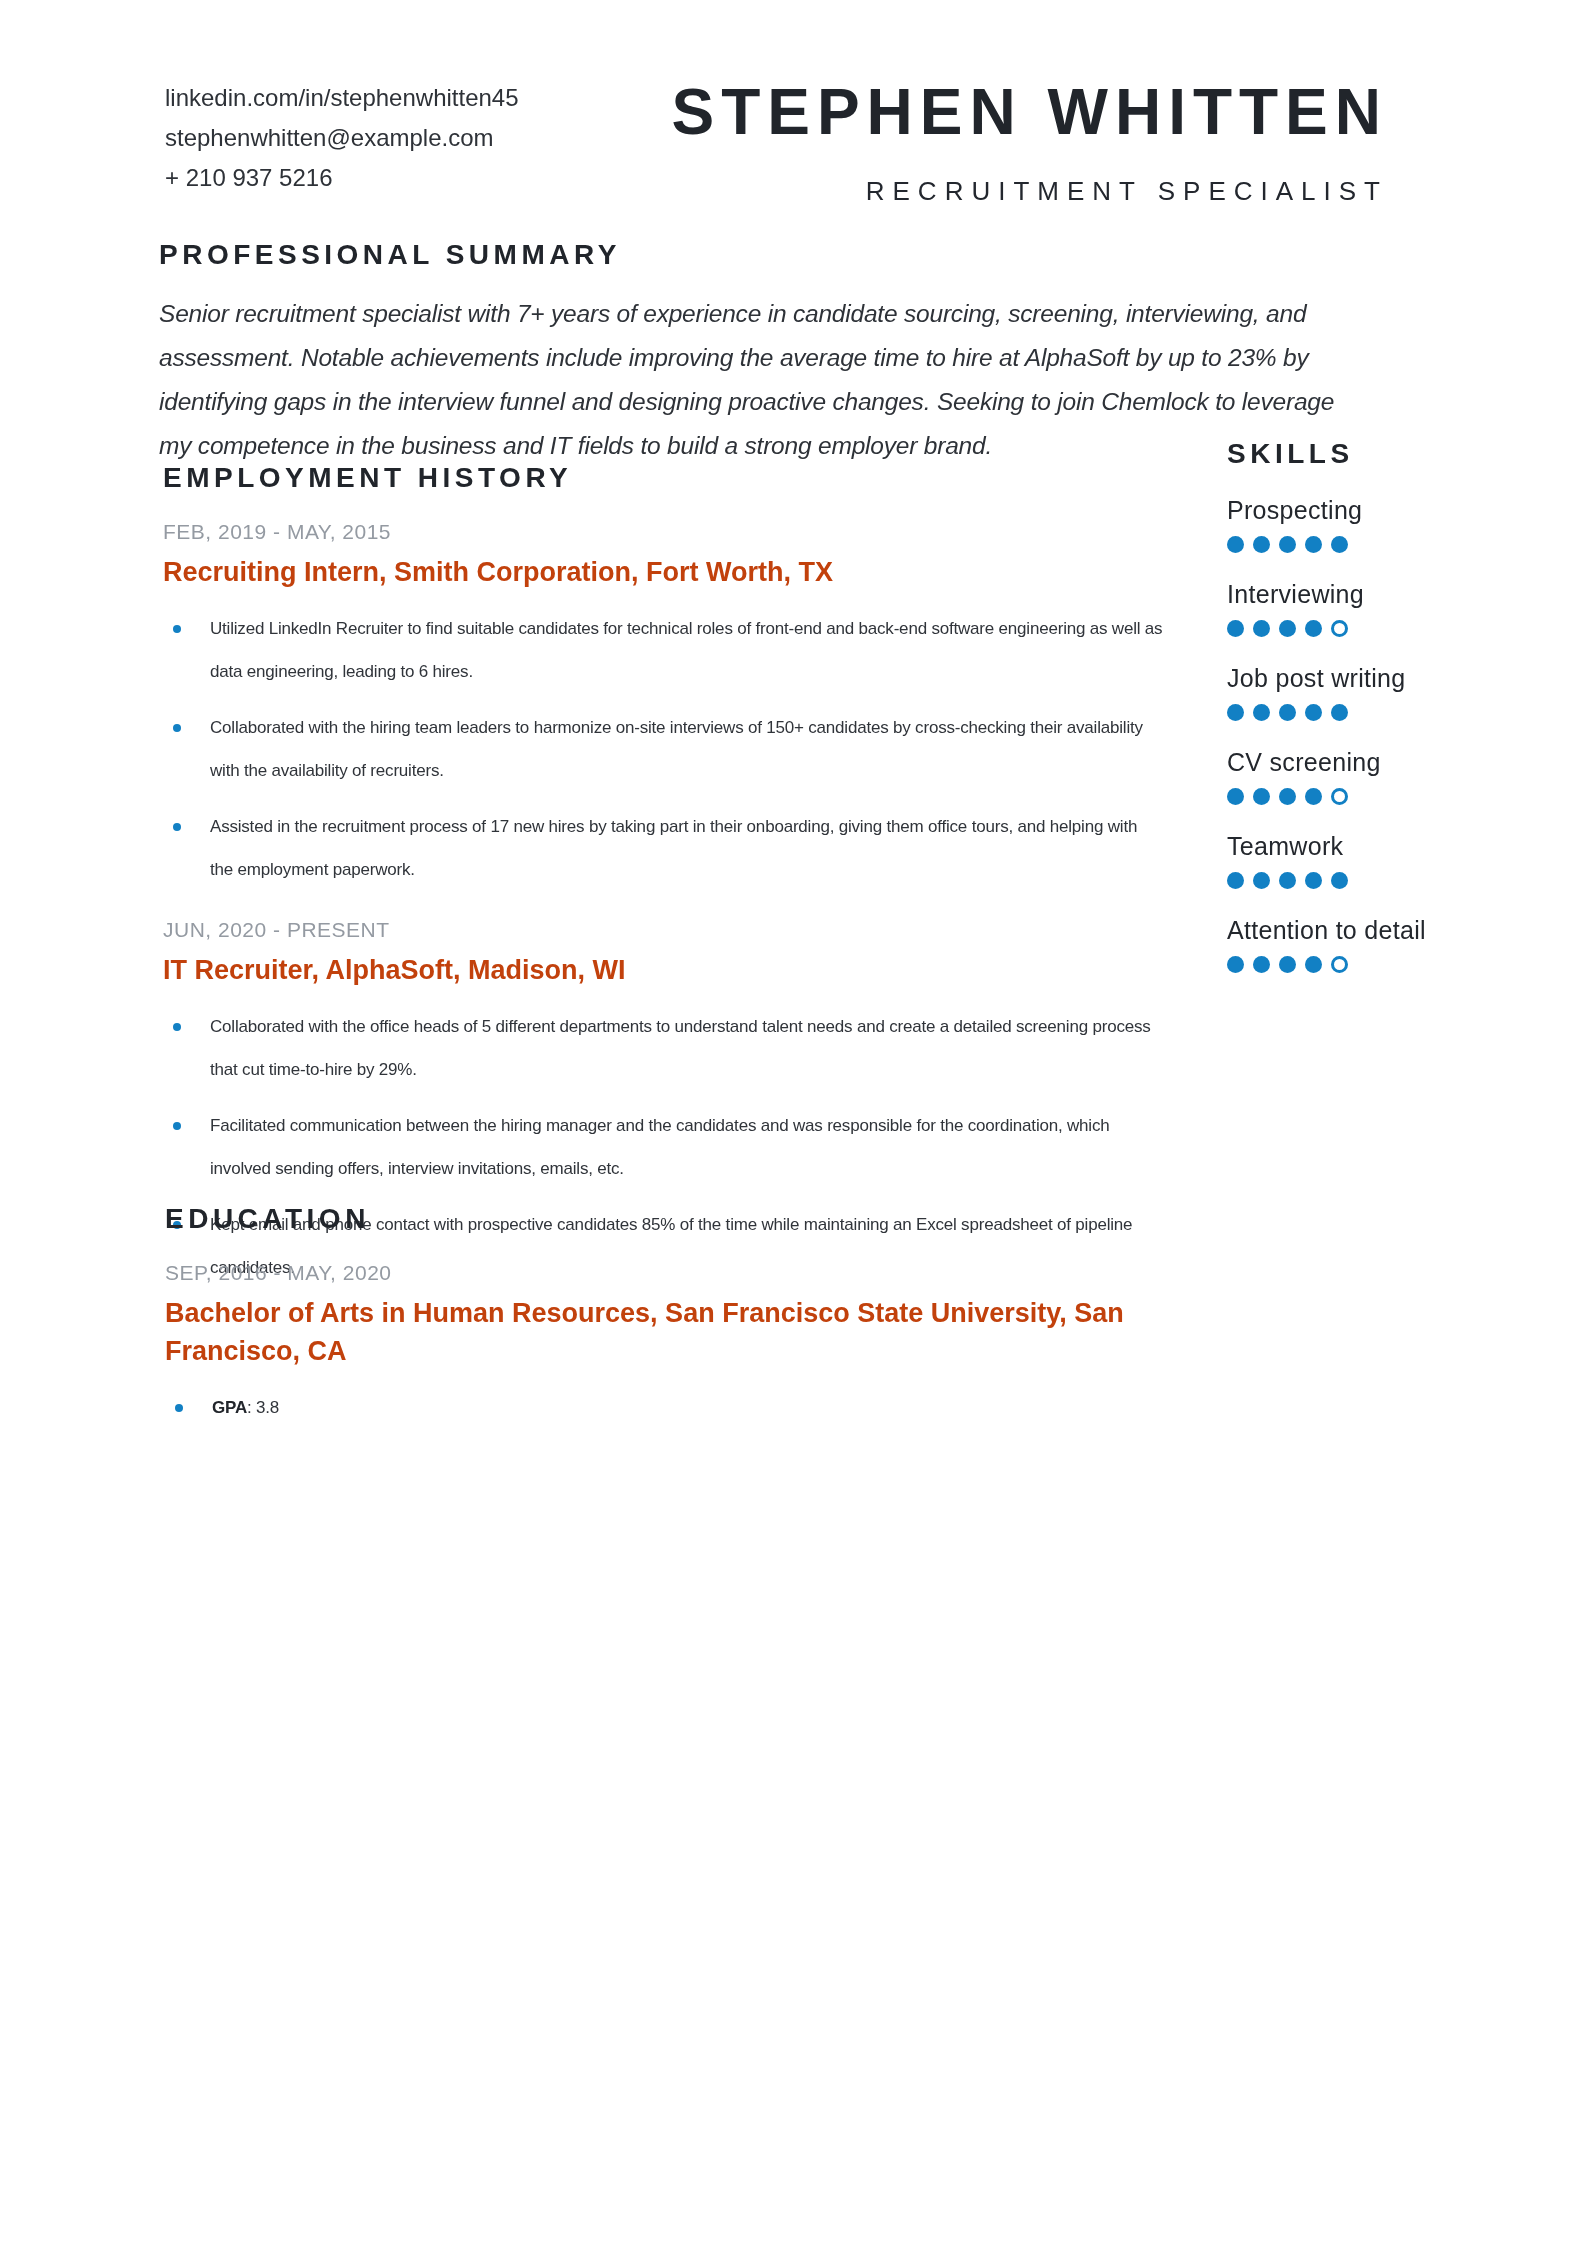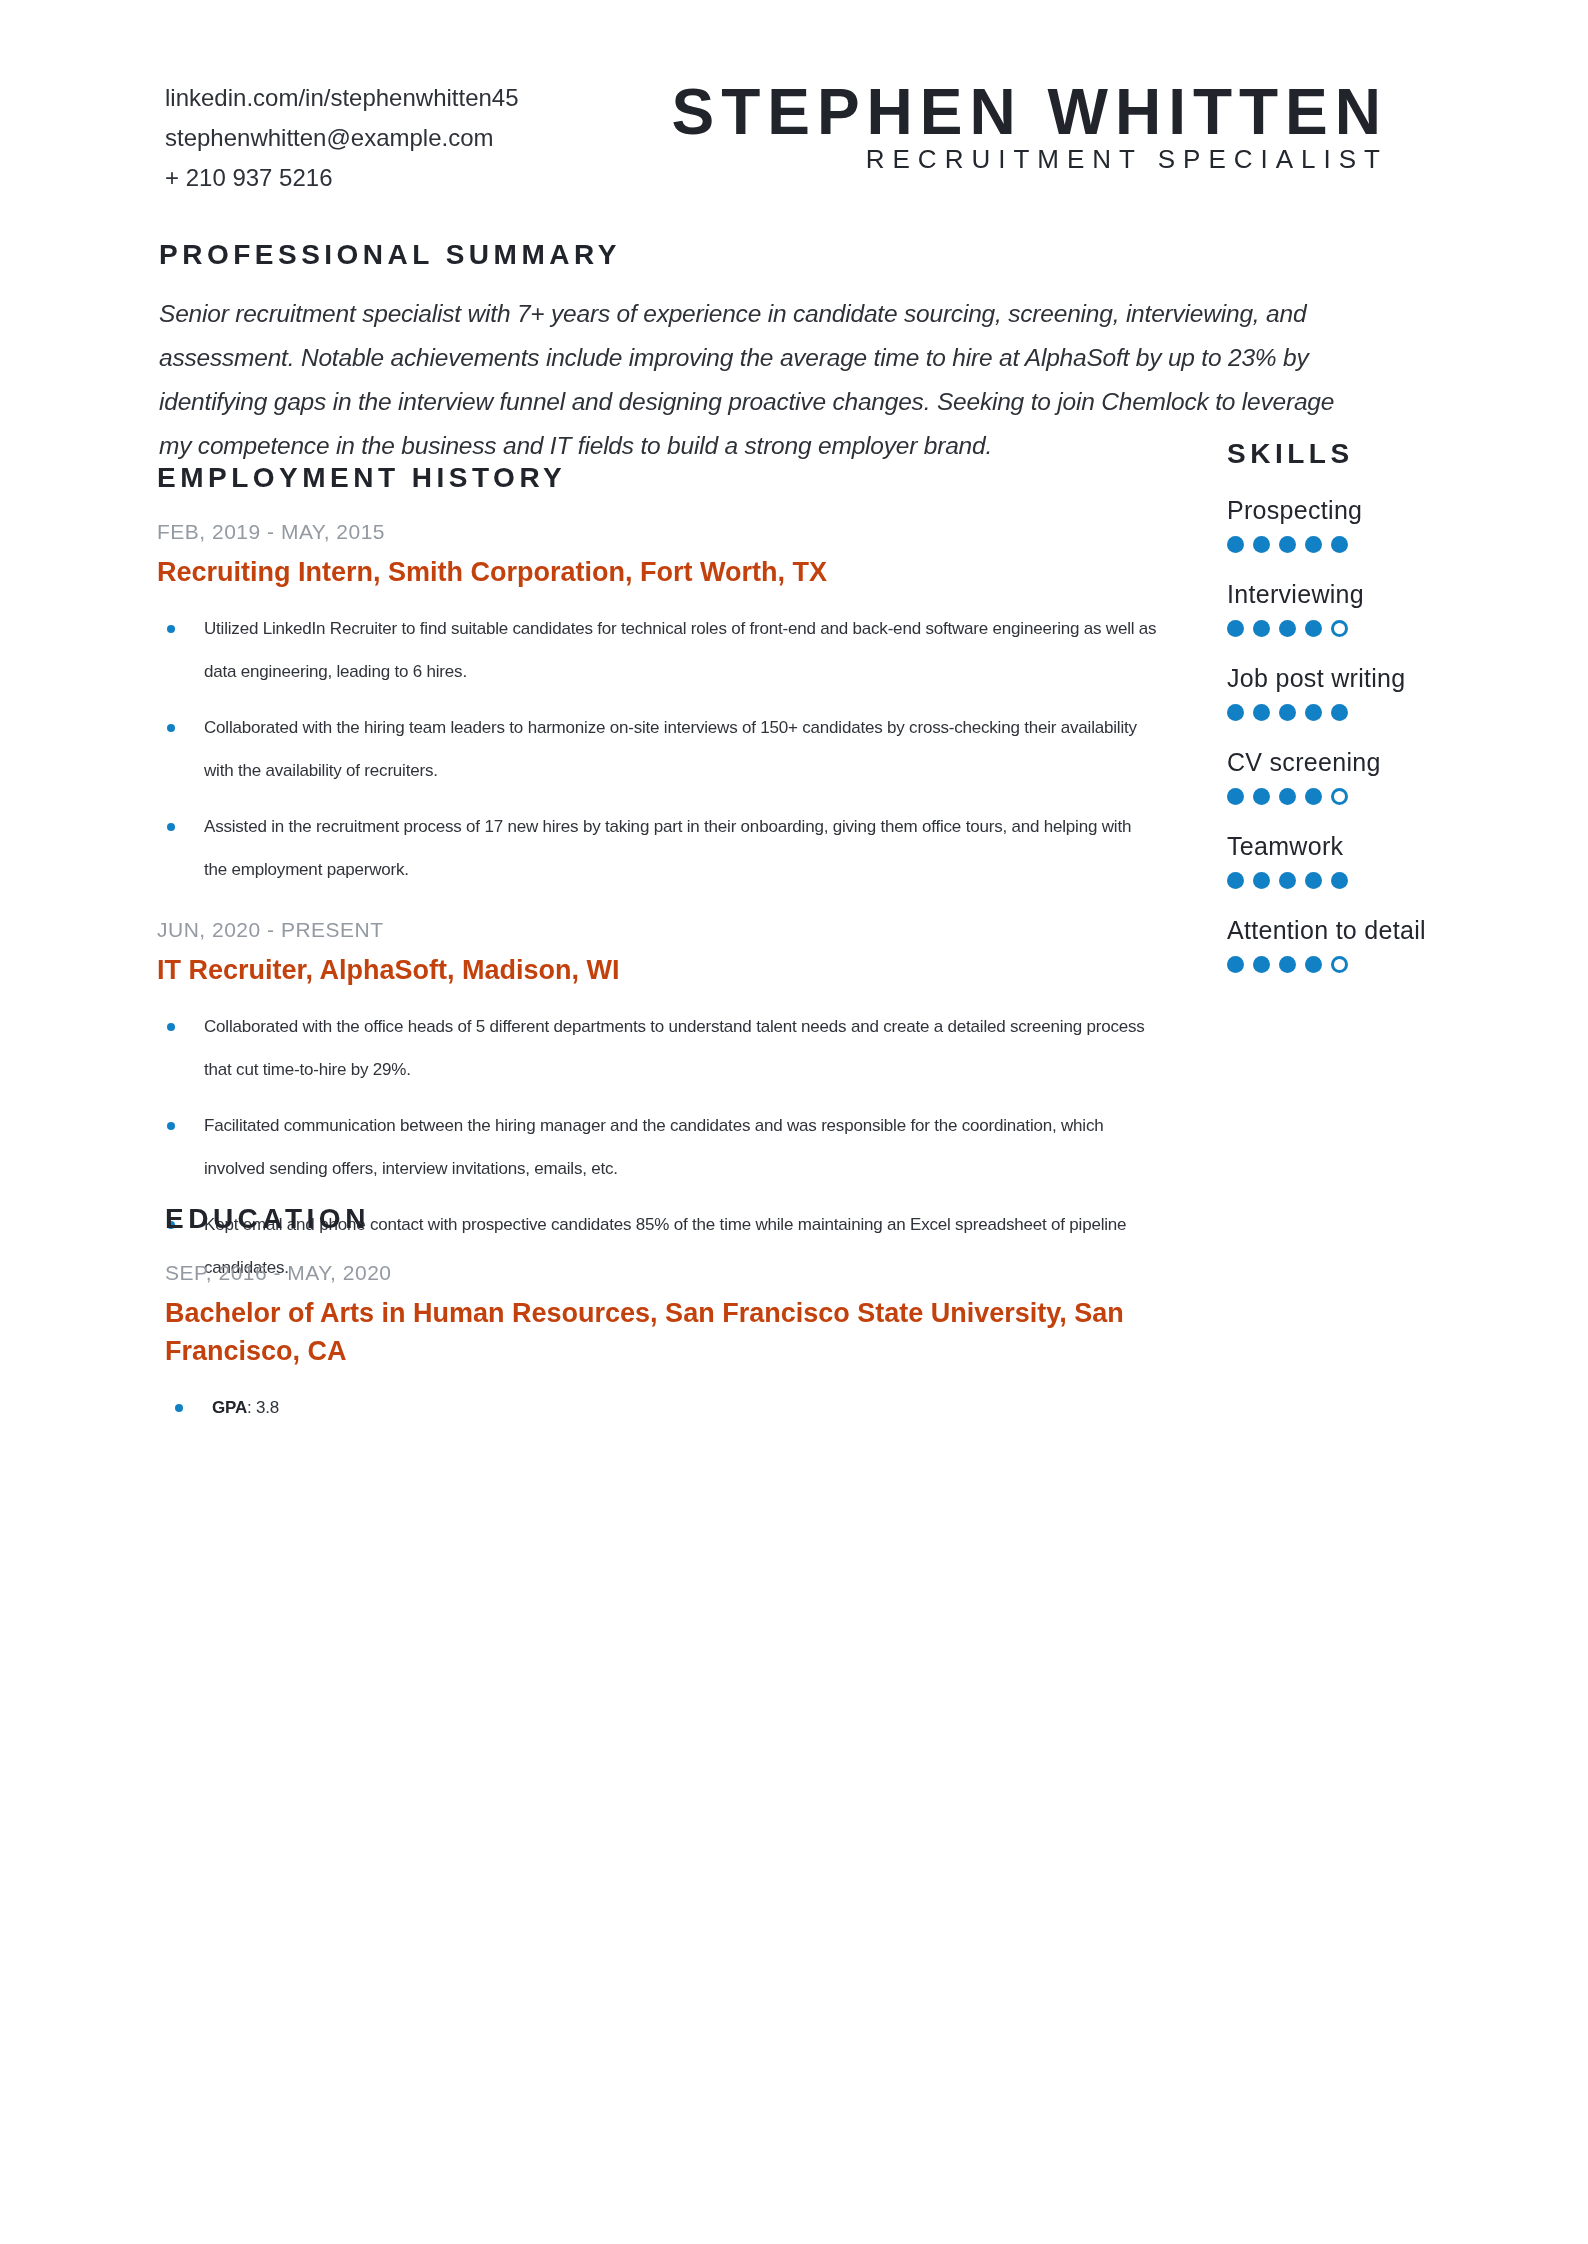--- a/index.html
+++ b/index.html
@@ -15,33 +15,33 @@
 
   
   .bar{position:absolute;left:1489px;width:7px;background:var(--accent);}
   .bar.seg-a{top:0;height:57px;}
   .bar.seg-b{top:228px;height:182px;}
 
   
   .contact{position:absolute;left:65px;top:70px;font-size:24px;line-height:40px;color:#2e3238;}
 
   
-  .name-block{position:absolute;top:72px;right:100px;display:flex;flex-direction:column;align-items:flex-end;}
+  .name-block{position:absolute;top:72px;right:100px;display:flex;flex-direction:column;align-items:flex-end;gap:32px;}
   .name{font-size:64px;line-height:64px;font-weight:bold;letter-spacing:7px;color:var(--heading);white-space:nowrap;}
   .job-title{font-size:26px;line-height:30px;font-weight:500;letter-spacing:8px;color:#23272e;white-space:nowrap;}
 
   
   .sec-heading{font-size:28px;line-height:30px;font-weight:bold;letter-spacing:4.5px;color:var(--heading);}
 
   
   .summary{position:absolute;left:59px;top:232px;width:1190px;}
   .summary p{margin-top:22px;font-size:24.5px;line-height:44px;font-style:italic;letter-spacing:-0.2px;color:#2e3238;}
 
   
-  .employment{position:absolute;left:57px;top:455px;width:1000px;}
+  .employment{position:absolute;left:63px;top:455px;width:1000px;}
   .skills{position:absolute;left:1127px;top:431px;width:360px;}
   .education{position:absolute;left:65px;top:1196px;width:1000px;}
 
   .dates{margin-top:26px;font-size:21px;line-height:26px;letter-spacing:0.5px;color:var(--muted);}
   .entry-title{margin-top:8px;font-size:27px;line-height:38px;font-weight:bold;color:#c2410c;}
   .entry + .entry{margin-top:24px;}
 
   ul.bullets{list-style:none;margin-top:16px;}
   ul.bullets li{position:relative;padding-left:47px;font-size:17px;line-height:43px;letter-spacing:-0.2px;color:#30343a;margin-bottom:13px;}
   ul.bullets li::before{content:"";position:absolute;left:10px;top:18px;width:8px;height:8px;border-radius:50%;background:var(--accent);}

